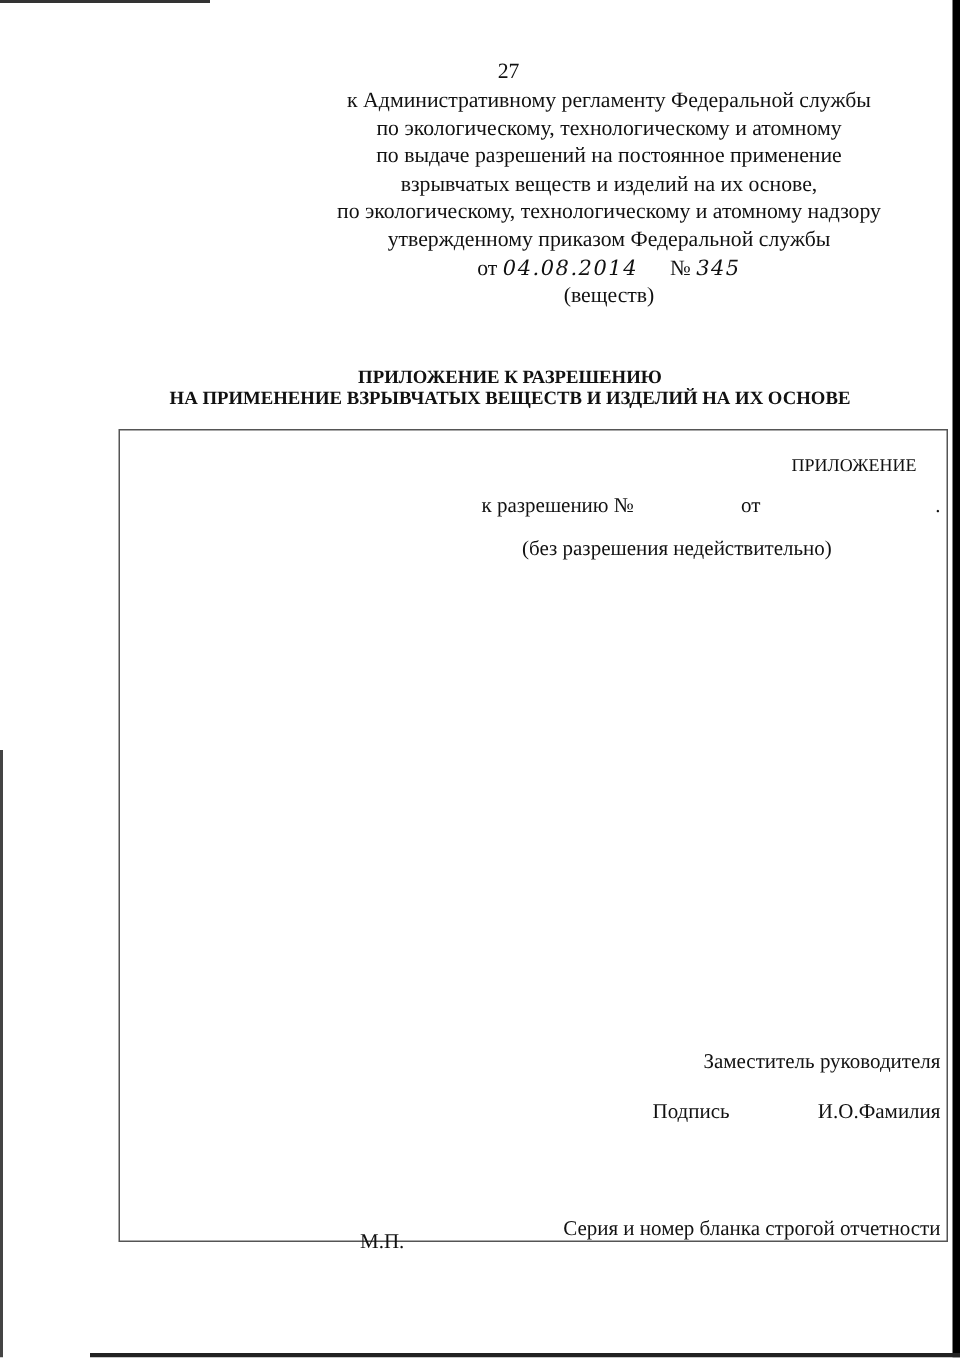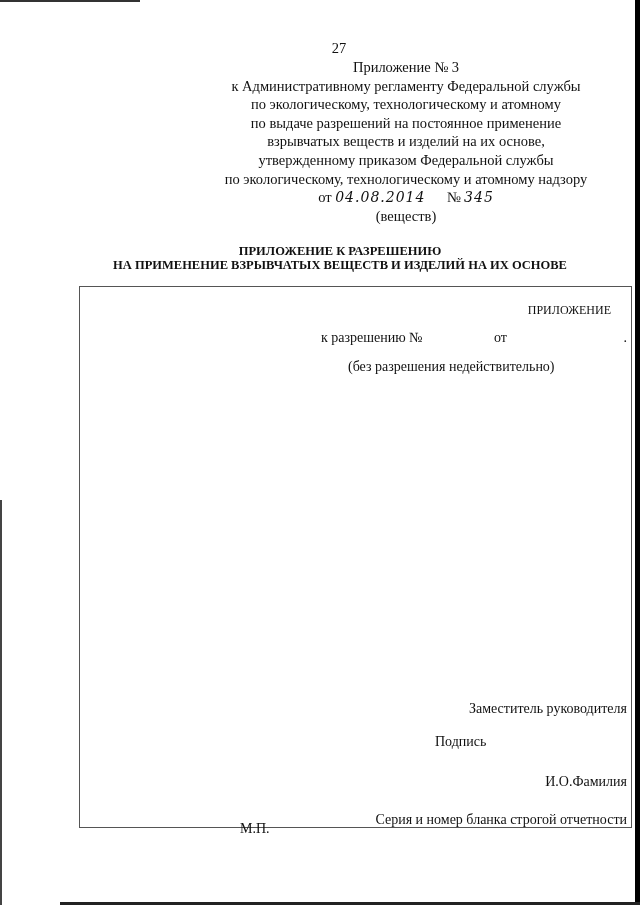--- a/index.html
+++ b/index.html
@@ -27,42 +27,41 @@
       border: 1.5px solid #555; box-sizing: border-box;
     }
     .frame .t { position: absolute; font-size: 14px; white-space: nowrap; }
     .appendix-label { right: 20px; top: 16px; font-size: 12px !important; }
     .to-permit { left: 241px; top: 43px; }
     .from-label { left: 414px; top: 43px; }
     .dot { right: 4px; top: 43px; }
     .invalid-note { left: 268px; top: 72px; }
     .deputy { right: 4px; top: 414px; text-align: center; }
     .signature { left: 355px; top: 447px; }
-    .name { right: 4px; top: 447px; margin-top: 40px; }
+    .name { right: 4px; top: 447px; }
     .stamp { left: 160px; top: 493px; margin-top: 41px; }
     .serial { right: 4px; top: 525px; }
   </style>
 </head>
 <body>
 
 <div class="edge-top"></div>
 <div class="edge-right"></div>
 <div class="edge-bottom"></div>
 <div class="edge-left"></div>
 
 <div class="page-number">27</div>
 
 <div class="header-block">
-  <div>Приложение № 3</div>
   <div>к Административному регламенту Федеральной службы</div>
   <div>по экологическому, технологическому и атомному</div>
   <div>по выдаче разрешений на постоянное применение</div>
   <div>взрывчатых веществ и изделий на их основе,</div>
+  <div>по экологическому, технологическому и атомному надзору</div>
   <div>утвержденному приказом Федеральной службы</div>
-  <div>по экологическому, технологическому и атомному надзору</div>
   <div>
     <span>от</span>
     <span class="handwritten">04.08.2014</span>
     <span class="sp"></span>
     <span>№</span>
     <span class="handwritten">345</span>
   </div>
   <div>(веществ)</div>
 </div>
 

